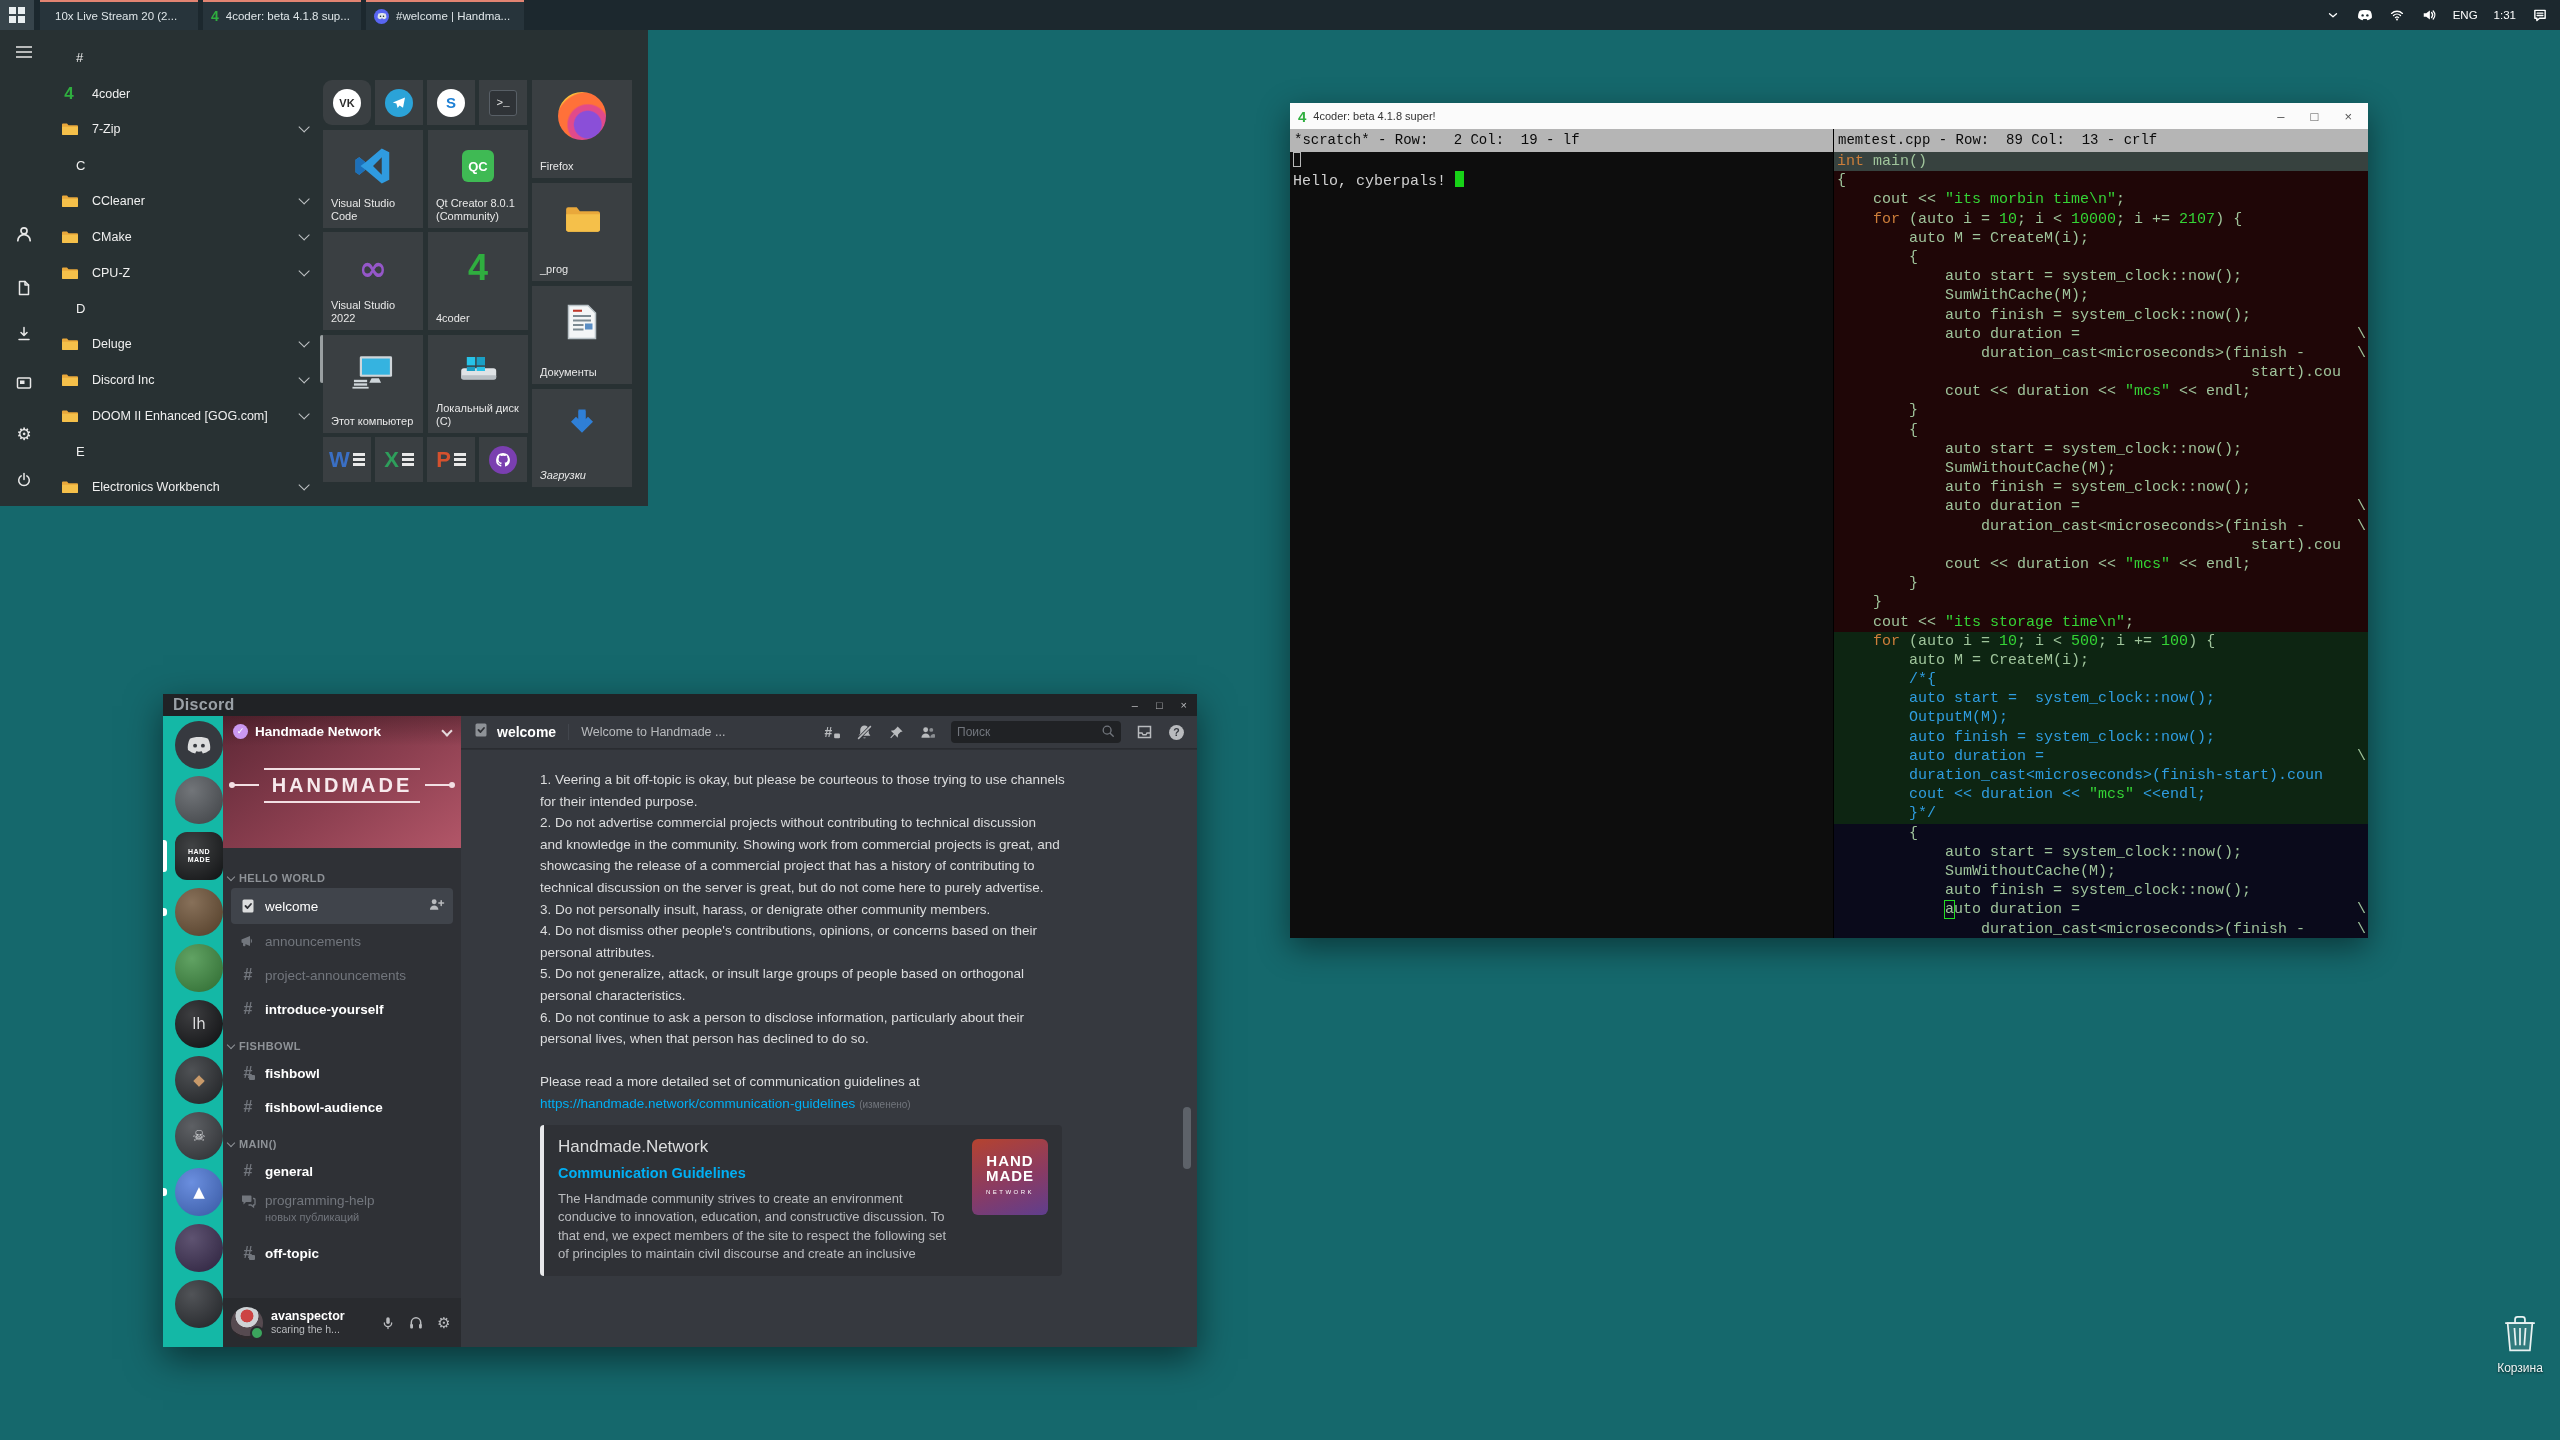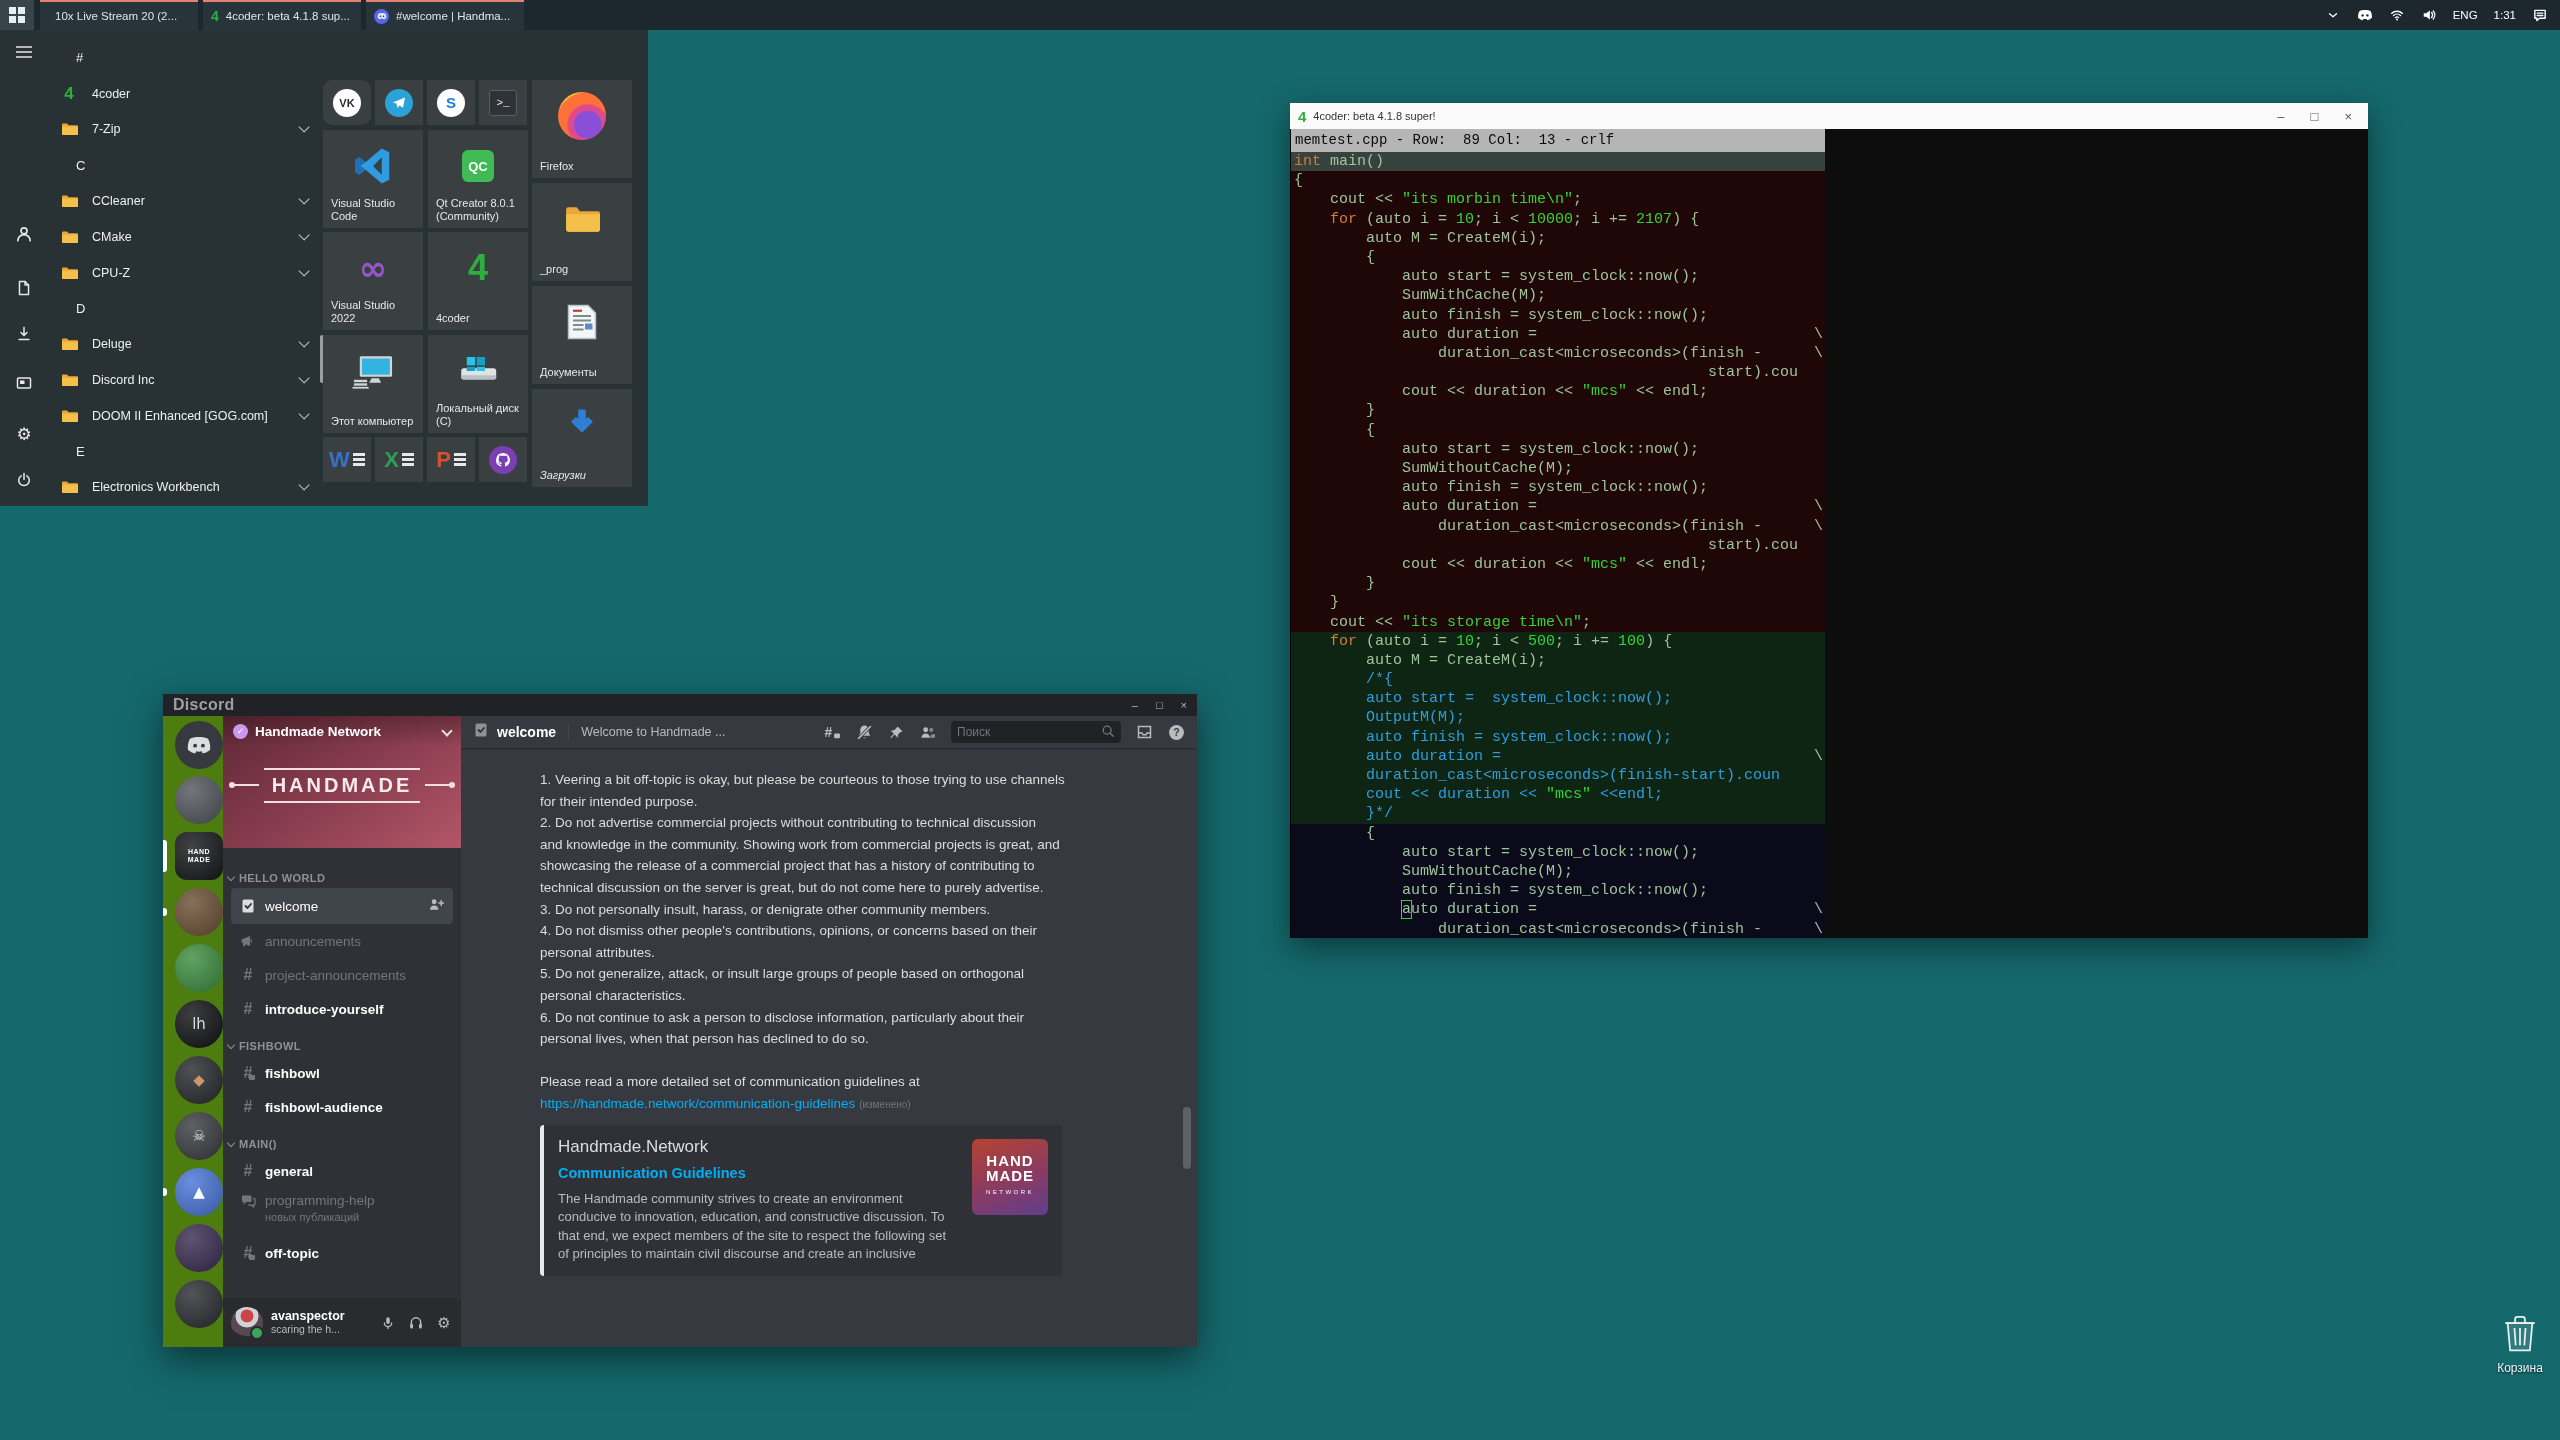--- a/index.html
+++ b/index.html
@@ -72,21 +72,21 @@
   .hollow { display:inline-block; width:8px; height:15px; border:1px solid #b8b8b8; vertical-align:-2px; }
   .block-cursor { display:inline-block; width:9px; height:16px; background:#17d217; vertical-align:-2px; }
   .scratch-line { color:#cfcfcf; }
 
   
   .discord { position:absolute; left:163px; top:694px; width:1034px; height:653px; box-shadow:0 12px 34px rgba(0,0,0,.5); z-index:35; display:flex; flex-direction:column; }
   .dc-title { height:22px; background:#202225; display:flex; align-items:center; padding:0 10px; }
   .dc-title .dt { color:#9aa0a6; font-weight:bold; font-size:16px; letter-spacing:.3px; }
   .dc-title .wc { margin-left:auto; display:flex; gap:18px; color:#b9bbbe; font-size:11px; }
   .dc-body { flex:1; display:flex; overflow:hidden; }
-  .dc-rail { width:60px; background:#4d7c0f; position:relative; overflow:hidden; flex:0 0 auto;text-decoration:underline; }
+  .dc-rail { width:60px; background:#14b8a6; position:relative; overflow:hidden; flex:0 0 auto;text-decoration:underline; }
   .srv { position:absolute; left:12px; width:48px; height:48px; border-radius:50%; display:flex; align-items:center; justify-content:center; overflow:hidden; color:#dcddde; }
   .srv.squarish { border-radius:12px; }
   .srv.home { background:#36393f; }
   .srv .hmtxt { font-size:7px; font-weight:bold; color:#fff; text-align:center; line-height:8px; letter-spacing:.5px; }
   .srv-pill { position:absolute; left:0; width:4px; background:#fff; border-radius:0 3px 3px 0; }
   .dc-side { width:238px; background:#2f3136; position:relative; flex:0 0 auto; }
   .banner { position:absolute; left:0; top:0; width:238px; height:132px; background:linear-gradient(145deg,#5e2836 0%, #8c3f50 55%, #b25668 100%); overflow:hidden; }
   .srv-head { position:absolute; left:0; top:0; width:100%; height:30px; display:flex; align-items:center; padding:0 10px; gap:7px; background:linear-gradient(180deg, rgba(40,15,20,.35), rgba(40,15,20,0)); }
   .srv-head .sname { color:#fff; font-weight:bold; font-size:13.5px; }
   .badge { width:15px; height:15px; border-radius:50%; background:#cb98f0; color:#fff; font-size:9px; display:flex; align-items:center; justify-content:center; flex:0 0 auto; }
@@ -551,20 +551,27 @@
   <div class="coder-title">
     <span class="g4">4</span>
     <span class="ct">4coder: beta 4.1.8 super!</span>
     <span class="wc">
       <span>–</span>
       <span>□</span>
       <span>×</span>
     </span>
   </div>
   <div class="coder-body">
+    <div class="pane pane-l">
+      <div class="phead">*scratch* - Row:   2 Col:  19 - lf</div>
+      <div class="pbody" id="scratch-body">
+          <div class="cl"><span class="hollow"></span></div>
+          <div class="cl scratch-line">Hello, cyberpals! <span class="block-cursor"></span></div>
+        </div>
+    </div>
     <div class="pane pane-r">
       <div class="phead">memtest.cpp - Row:  89 Col:  13 - crlf</div>
       <div class="pbody" id="code-body">
           <div class="cl bt"><span class="sk">int</span><span class="sp"> main()</span></div>
           <div class="cl bm"><span class="sp">{</span></div>
           <div class="cl bm"><span class="sp">    cout &lt;&lt; </span><span class="sg">"its morbin time\n"</span><span class="sp">;</span></div>
           <div class="cl bm"><span class="sk">    for</span><span class="sp"> (auto i = </span><span class="sg">10</span><span class="sp">; i &lt; </span><span class="sg">10000</span><span class="sp">; i += </span><span class="sg">2107</span><span class="sp">) {</span></div>
           <div class="cl bm"><span class="sp">        auto M = CreateM(i);</span></div>
           <div class="cl bm"><span class="sp">        {</span></div>
           <div class="cl bm"><span class="sp">            auto start = system_clock::now();</span></div>

